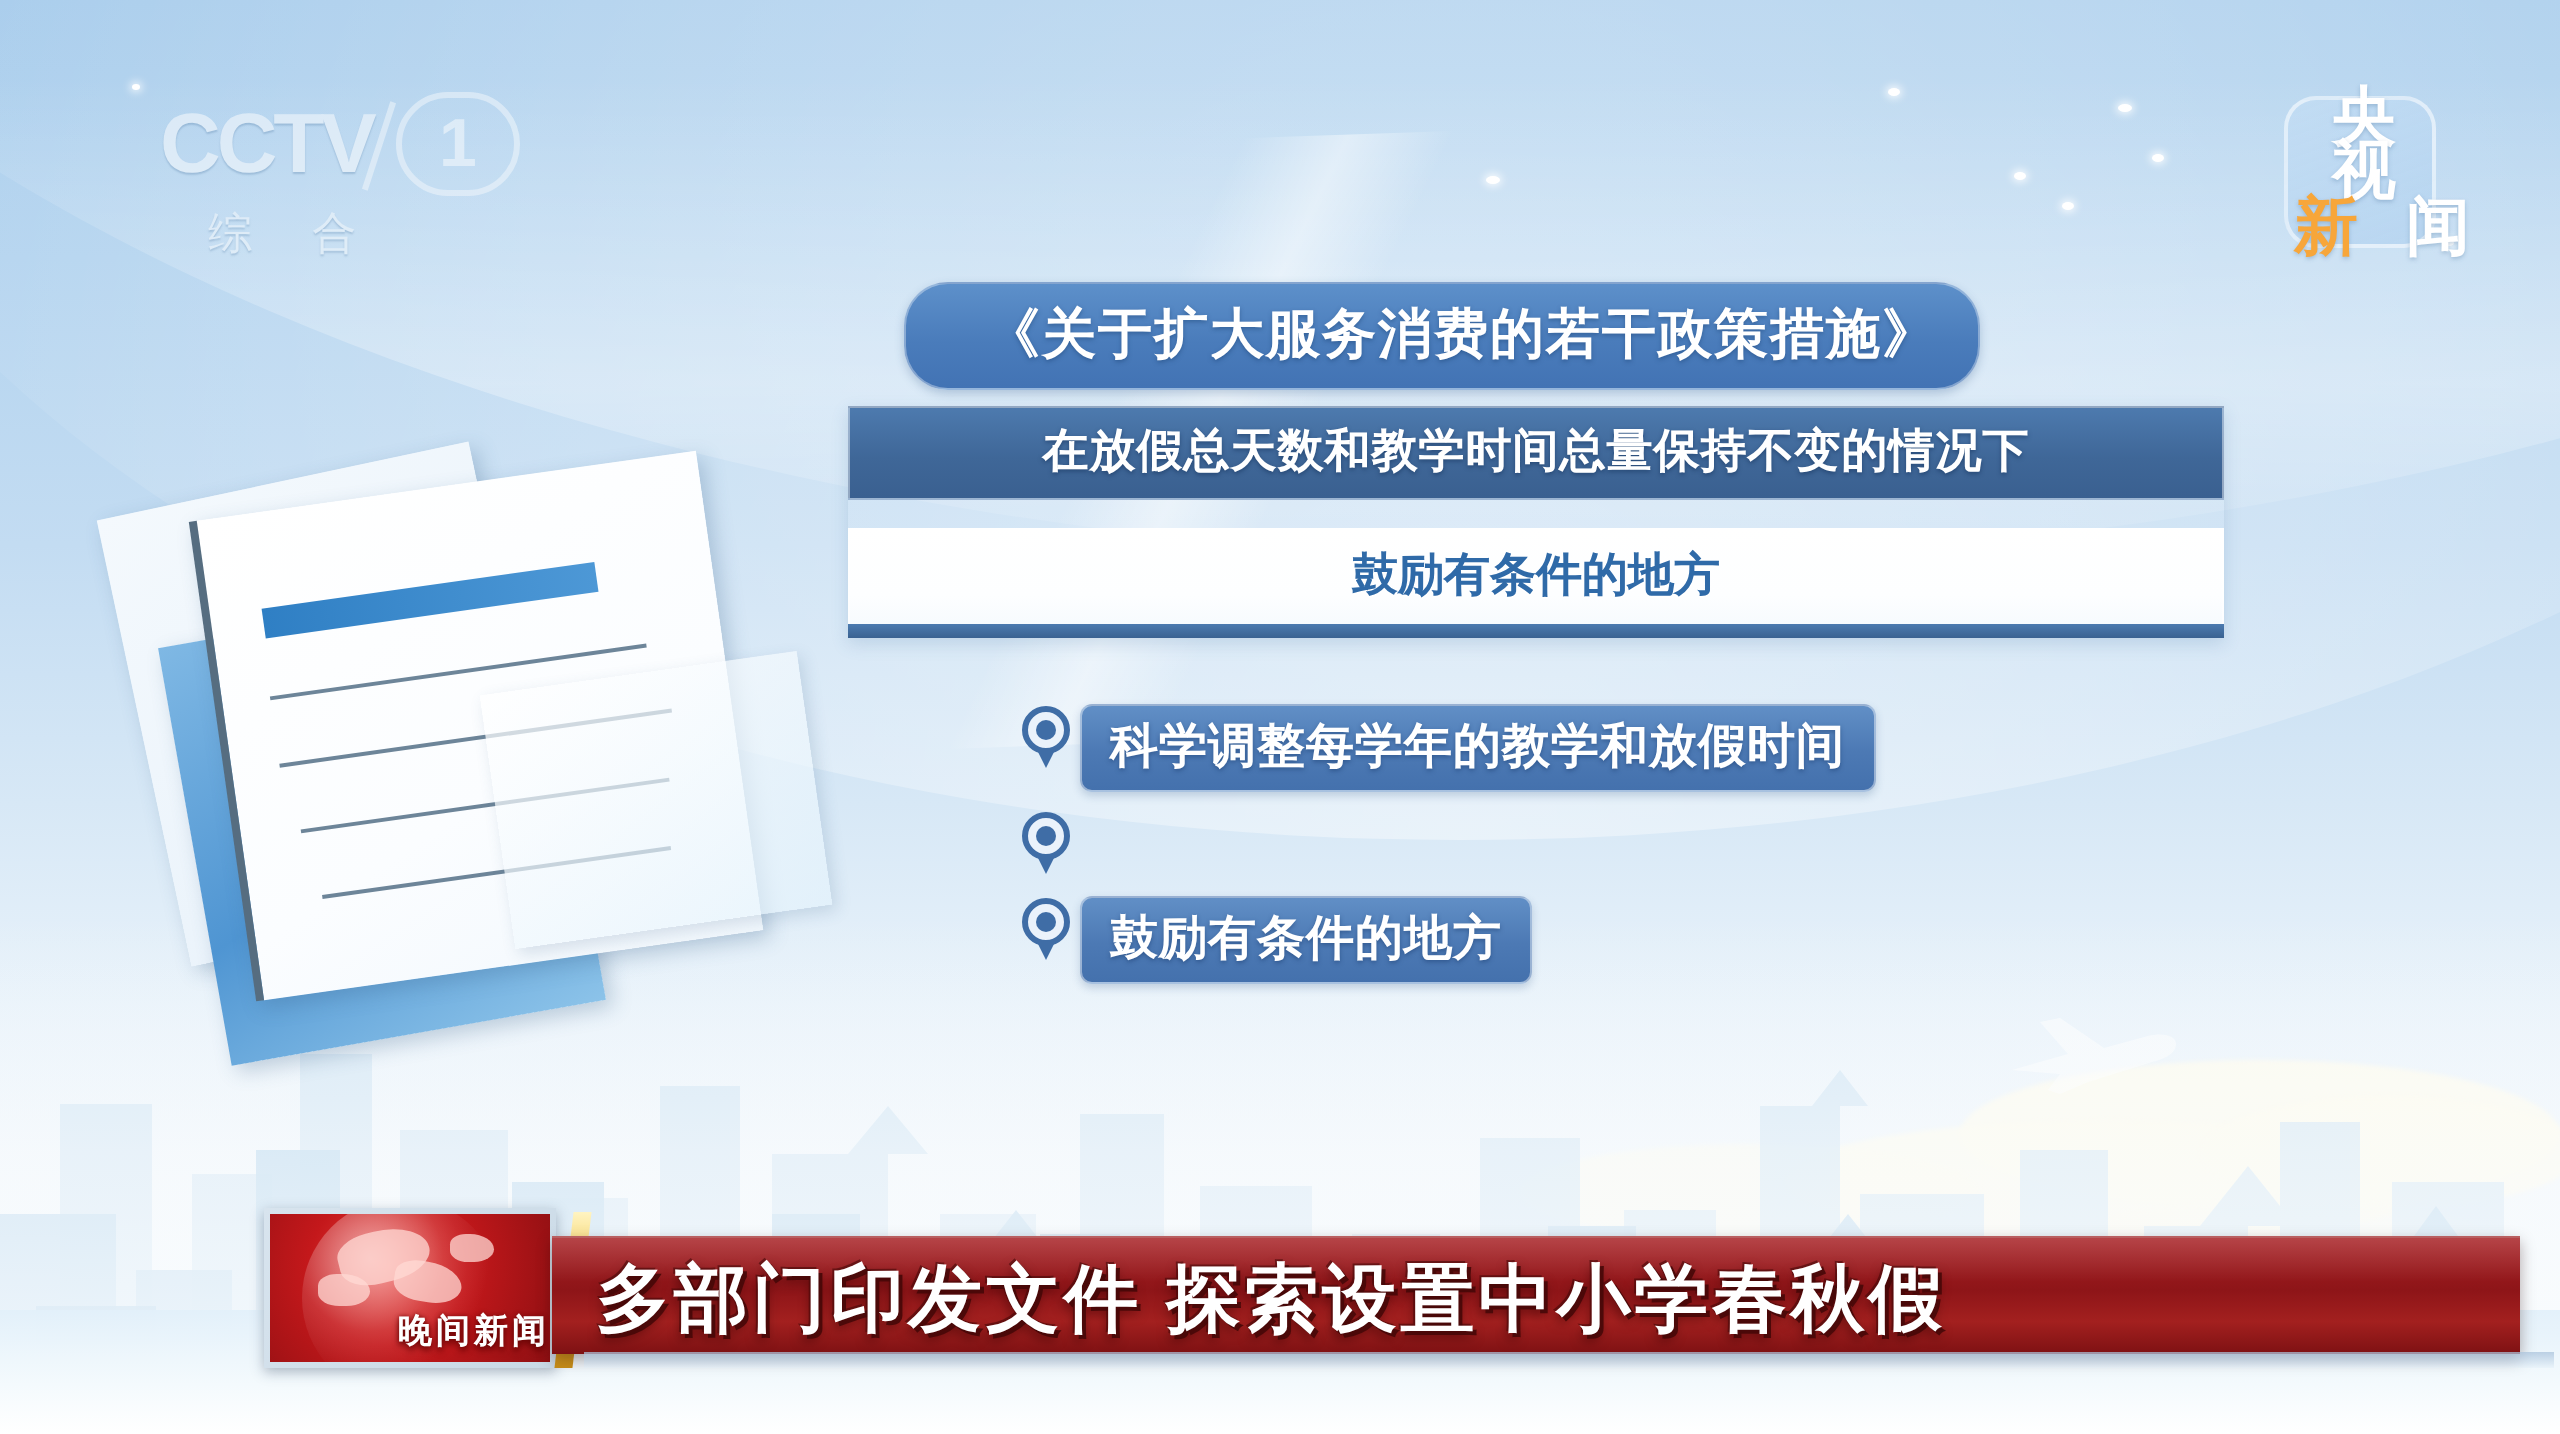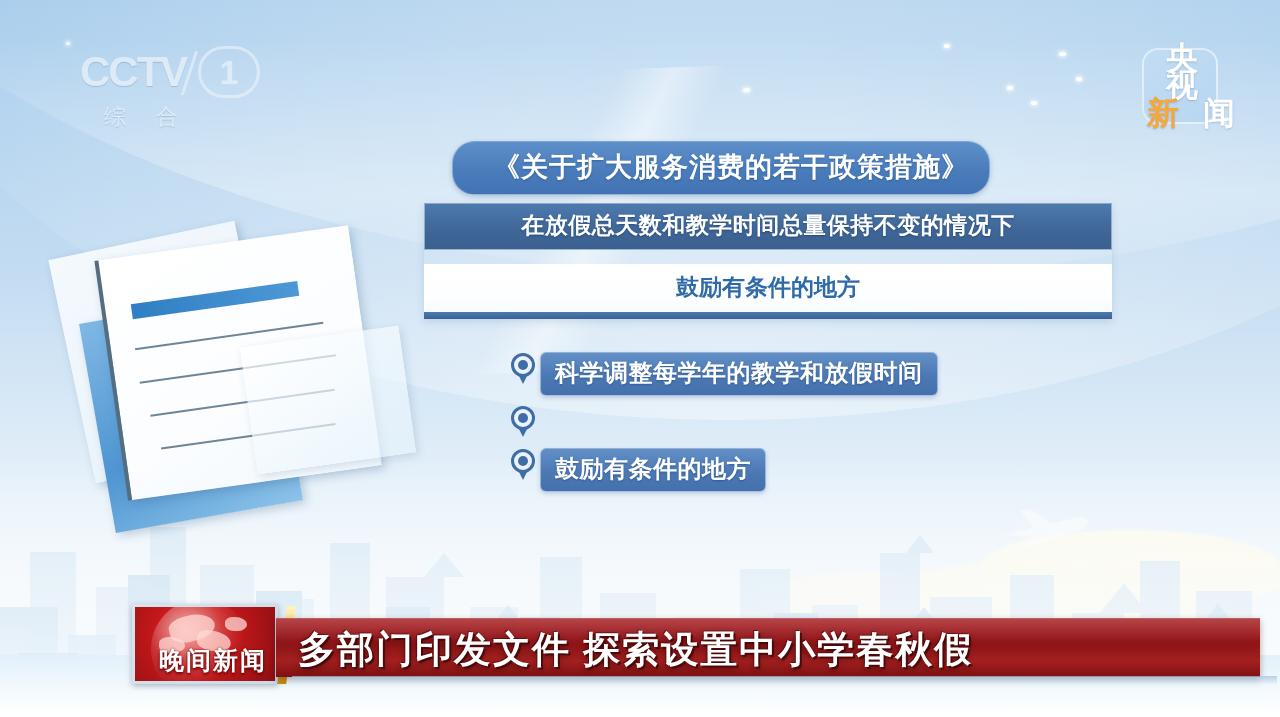--- a/index.html
+++ b/index.html
@@ -189,22 +189,22 @@
   .prog-inner{
     position:relative;width:100%;height:100%;overflow:hidden;
     background:radial-gradient(circle at 42% 36%, #e8413c 0%, #c4181b 42%, #8d0f12 100%);
   }
   .globe{
     position:absolute;left:16px;top:-8px;width:100px;height:100px;border-radius:50%;
     background:radial-gradient(circle at 34% 30%, rgba(255,255,255,.55) 0%, rgba(255,255,255,.12) 38%, rgba(255,255,255,0) 62%);
   }
   .continent{position:absolute;background:#ffd9d4;opacity:.75;border-radius:40% 60% 50% 45%;}
   .prog-name{
-    position:absolute;left:16px;right:0;bottom:4px;text-align:center;
-    font-size:25px;font-weight:bold;color:#ffffff;letter-spacing:2px;
+    position:absolute;left:16px;right:0;bottom:4px;text-align:right;
+    font-size:17px;font-weight:bold;color:#ffffff;letter-spacing:2px;
     text-shadow:0 2px 3px rgba(90,0,0,.85),0 0 2px rgba(120,10,10,.9);
   }
   .gold{
     position:absolute;left:150px;top:2px;width:9px;height:78px;
     background:linear-gradient(180deg,#fff4c2,#f0c23c 45%,#c98f18);
     transform:skewX(-7deg);
   }
   .banner{
     position:absolute;left:144px;top:14px;width:984px;height:58px;
     background:linear-gradient(180deg,#a82024 0%,#8e1518 45%,#a3201f 72%,#7e1113 100%);

